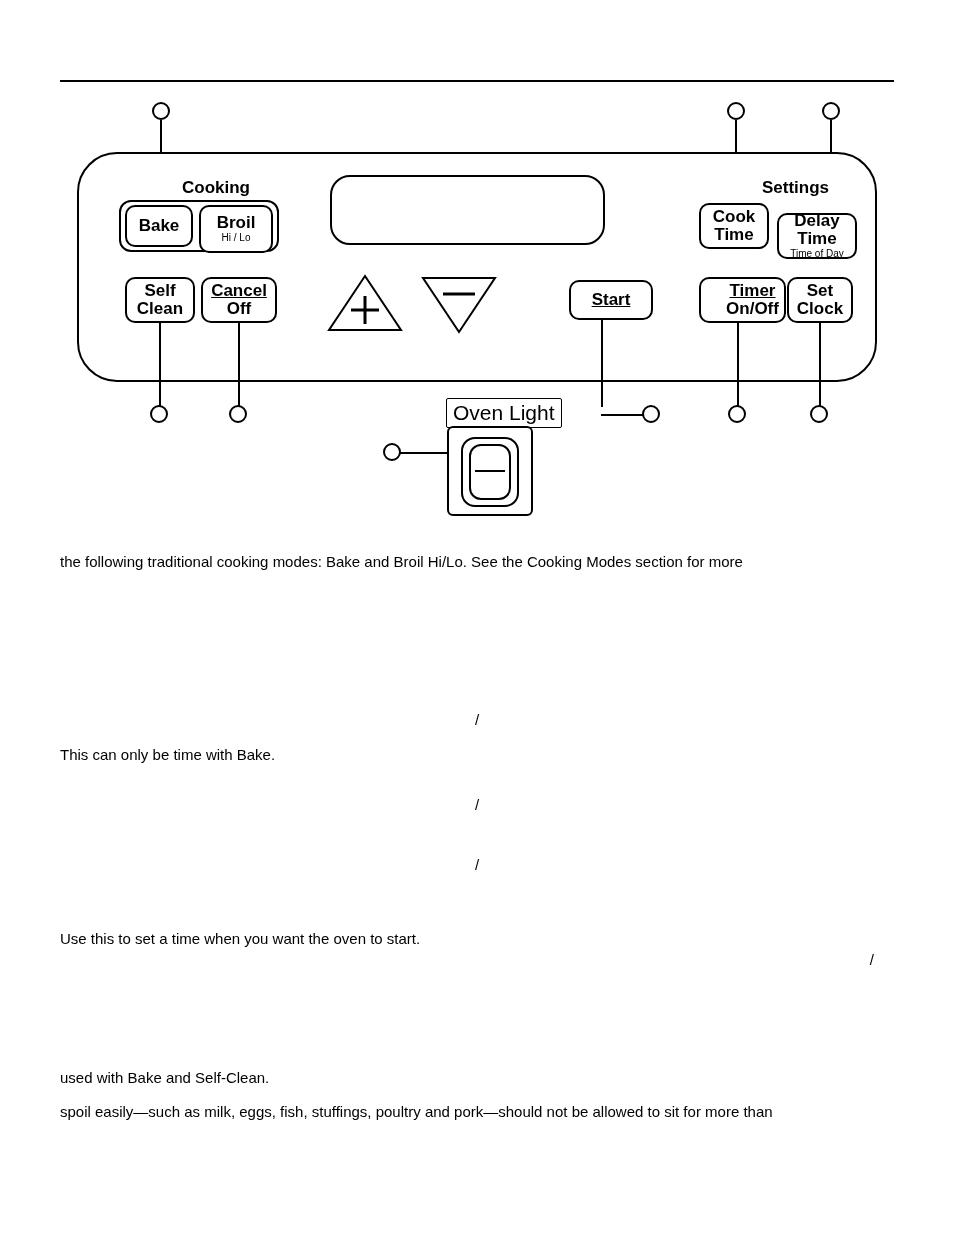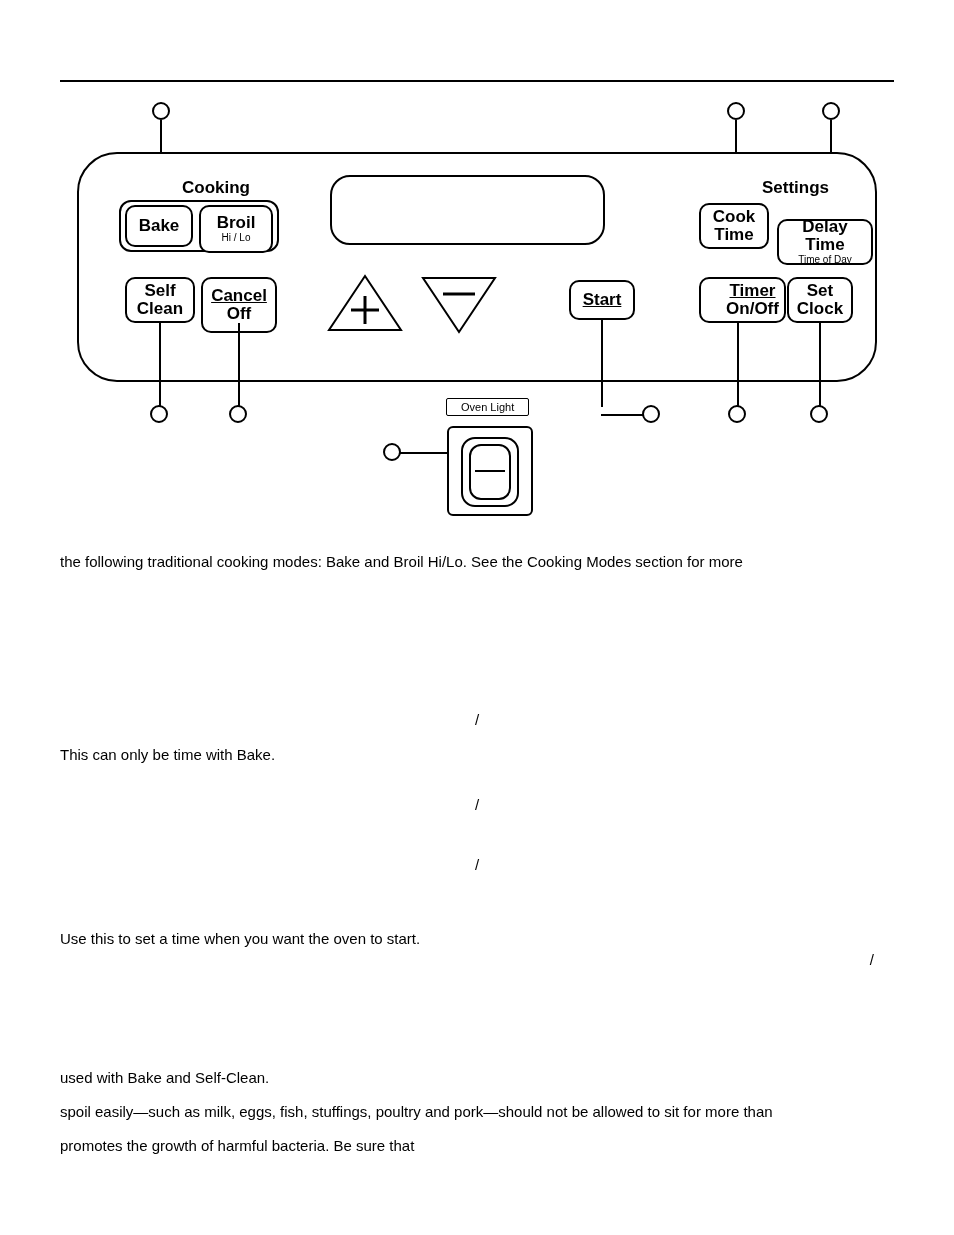--- a/index.html
+++ b/index.html
@@ -142,48 +142,48 @@
     </div>
     <div class="btn" style="left:122px; top:103px; width:74px; height:48px;">
       <span>Broil</span>
       <span class="sub">Hi / Lo</span>
     </div>
 
     <div class="btn" style="left:622px; top:101px; width:70px; height:46px;">
       <span>Cook</span>
       <span>Time</span>
     </div>
-    <div class="btn" style="left:700px; top:117px; width:96px; height:46px;text-align:center;">
+    <div class="btn" style="left:700px; top:111px; width:80px; height:46px;text-align:center;">
       <span>Delay</span>
       <span>Time</span>
       <span class="sub">Time of Day</span>
     </div>
 
     <div class="display-frame" style="left:253px; top:73px; width:275px; height:70px;"></div>
 
     <div class="btn" style="left:48px; top:175px; width:70px; height:46px;">
       <span>Self</span>
       <span>Clean</span>
     </div>
-    <div class="btn" style="left:124px; top:175px; width:76px; height:56px;">
+    <div class="btn" style="left:124px; top:175px; width:76px; height:46px;">
       <span style="text-decoration:underline;">Cancel</span>
       <span>Off</span>
     </div>
 
     <svg width="88" height="70" style="position:absolute; left:244px; top:168px;">
       <polygon points="44,6 80,60 8,60" fill="#fff" stroke="#000" stroke-width="2"></polygon>
       <line x1="30" y1="40" x2="58" y2="40" stroke="#000" stroke-width="3"></line>
       <line x1="44" y1="26" x2="44" y2="54" stroke="#000" stroke-width="3"></line>
     </svg>
     <svg width="88" height="70" style="position:absolute; left:338px; top:168px;">
       <polygon points="8,8 80,8 44,62" fill="#fff" stroke="#000" stroke-width="2"></polygon>
       <line x1="28" y1="24" x2="60" y2="24" stroke="#000" stroke-width="3"></line>
     </svg>
 
-    <div class="btn" style="left:492px; top:178px; width:66px; height:40px;">
+    <div class="btn" style="left:492px; top:178px; width:84px; height:40px;">
       <span style="text-decoration:underline;">Start</span>
     </div>
 
     <div class="btn" style="left:622px; top:175px; width:87px; height:46px;padding-left:20px;">
       <span style="text-decoration:underline;">Timer</span>
       <span>On/Off</span>
     </div>
     <div class="btn" style="left:710px; top:175px; width:66px; height:46px;">
       <span>Set</span>
       <span style="">Clock</span>
@@ -198,21 +198,21 @@
     <div class="stem v" style="left:524px; top:218px; height:87px;"></div>
     <div class="lolli" style="left:565px; top:303px;"></div>
     <div class="stem h" style="left:524px; top:312px; width:42px;"></div>
 
     <div class="stem v" style="left:660px; top:221px; height:84px;"></div>
     <div class="lolli" style="left:651px; top:303px;"></div>
 
     <div class="stem v" style="left:742px; top:221px; height:84px;"></div>
     <div class="lolli" style="left:733px; top:303px;"></div>
 
-    <div style="position:absolute; left:369px; top:296px; border:1.5px solid #000; padding:2px 14px; font-size:11px; border-radius:2px;">Oven Light</div>
+    <div style="position:absolute; left:369px; top:296px; border:1.5px solid #000; padding:2px 6px; font-size:21px; border-radius:2px;">Oven Light</div>
 
     <div class="stem h" style="left:322px; top:350px; width:48px;"></div>
     <div class="lolli" style="left:306px; top:341px;"></div>
 
     <div class="switch-frame" style="left:370px; top:324px; width:86px; height:90px;"></div>
     <div class="switch-frame" style="left:384px; top:335px; width:58px; height:70px; border-radius:14px;"></div>
     <div class="switch-frame" style="left:392px; top:342px; width:42px; height:56px; border-radius:12px;"></div>
     <div style="position:absolute; left:398px; top:368px; width:30px; height:2px; background:#000;"></div>
 
   </div>
@@ -227,18 +227,17 @@
       <p class="slash-line" style="margin-top:40px;"><span>/</span></p>
     </div>
     <div class="col">
       <p>
         <span>Use this to set a time when you want the oven to start.</span>
         <span style="display:block; text-align:right; padding-right:20px;">/</span>
       </p>
       <p style="height:70px;"></p>
       <p>used with Bake and Self-Clean.</p>
       <p>spoil easily—such as milk, eggs, fish, stuffings, poultry and pork—should not be allowed to sit for more than</p>
-      <p>promotes the growth of harmful bacteria. Be sure that</p>
     </div>
   </div>
 
   <div class="page-num"></div>
 </div>
 
 </body></html>

